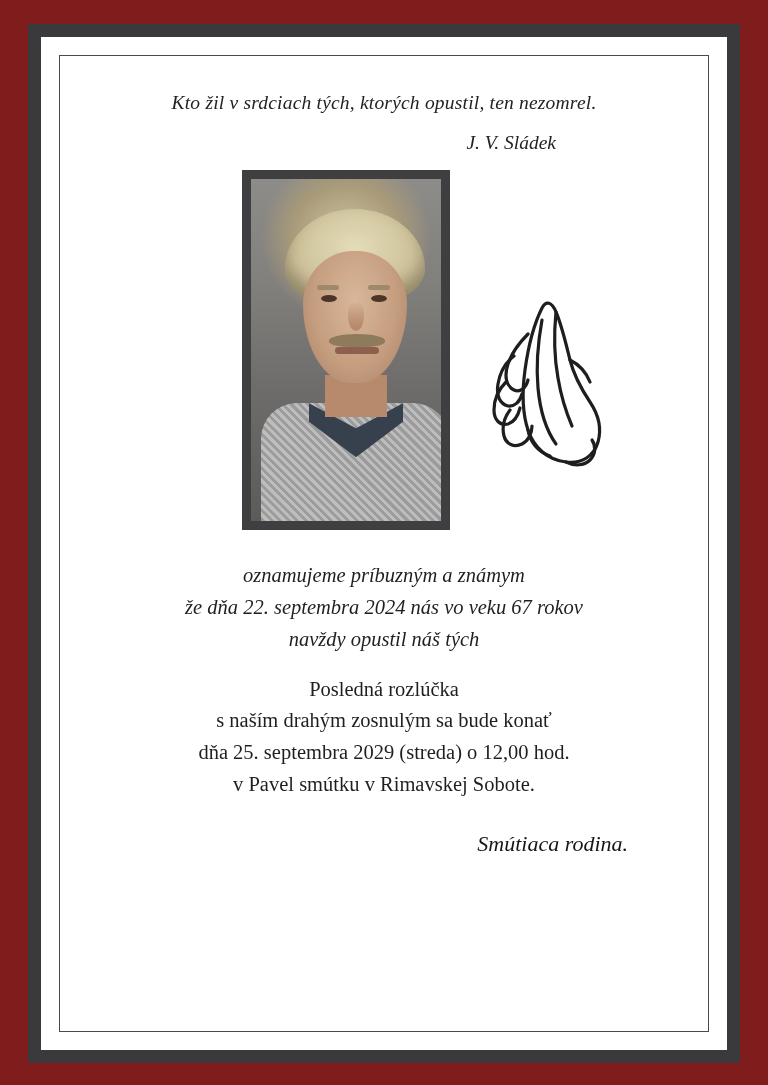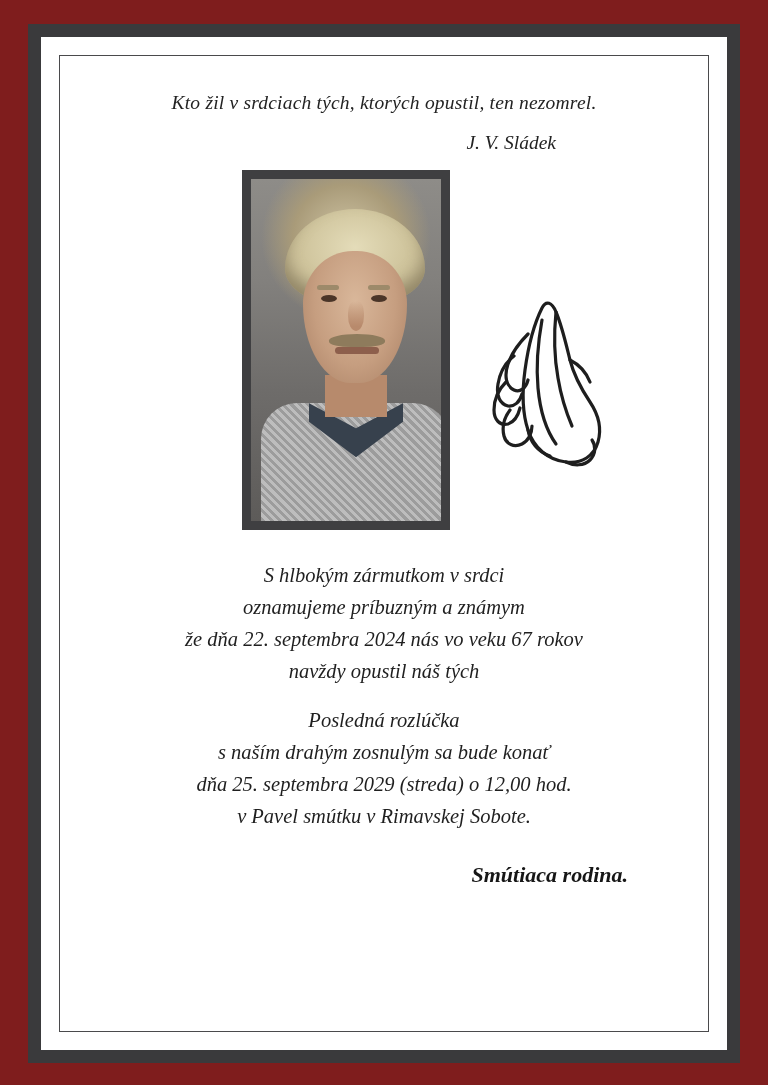--- a/index.html
+++ b/index.html
@@ -230,31 +230,30 @@
     font-size: 54px;
     letter-spacing: 1px;
     color: #1a1a1a;
     line-height: 1.1;
     border-bottom: 2.5px solid #2b2b2b;
     padding: 0 6px 2px 6px;
   }
 
   .farewell {
     text-align: center;
-    font-style: italic;
     font-size: 20.5px;
     line-height: 1.55;
     color: #1f1f1f;
     margin-top: 18px;
   }
 
   .signature {
     text-align: right;
     font-style: italic;
-    font-weight: bold;
+    font-weight: normal;
     font-size: 22px;
     color: #161616;
     margin-top: 30px;
     padding-right: 46px;
   }
 
   .line { display: block; }
 </style>
 </head>
 <body>
@@ -301,21 +300,20 @@
                 <path d="M58 140 C60 152 68 162 80 166"></path>
                 <path d="M96 172 C104 176 114 176 120 170 C126 164 126 156 122 150"></path>
                 <path d="M100 70 C108 74 116 82 120 92"></path>
               </g>
             </svg>
           </div>
 
         </div>
 
         <div class="announcement">
-          <span class="line">S hlbokým zármutkom v srdci</span>
           <span class="line">oznamujeme príbuzným a známym</span>
           <span class="line">že dňa 22. septembra 2024 nás vo veku 67 rokov</span>
           <span class="line">navždy opustil náš tých</span>
         </div>
 
 
         <div class="farewell">
           <span class="line">Posledná rozlúčka</span>
           <span class="line">s naším drahým zosnulým sa bude konať</span>
           <span class="line">dňa 25. septembra 2029 (streda) o 12,00 hod.</span>

